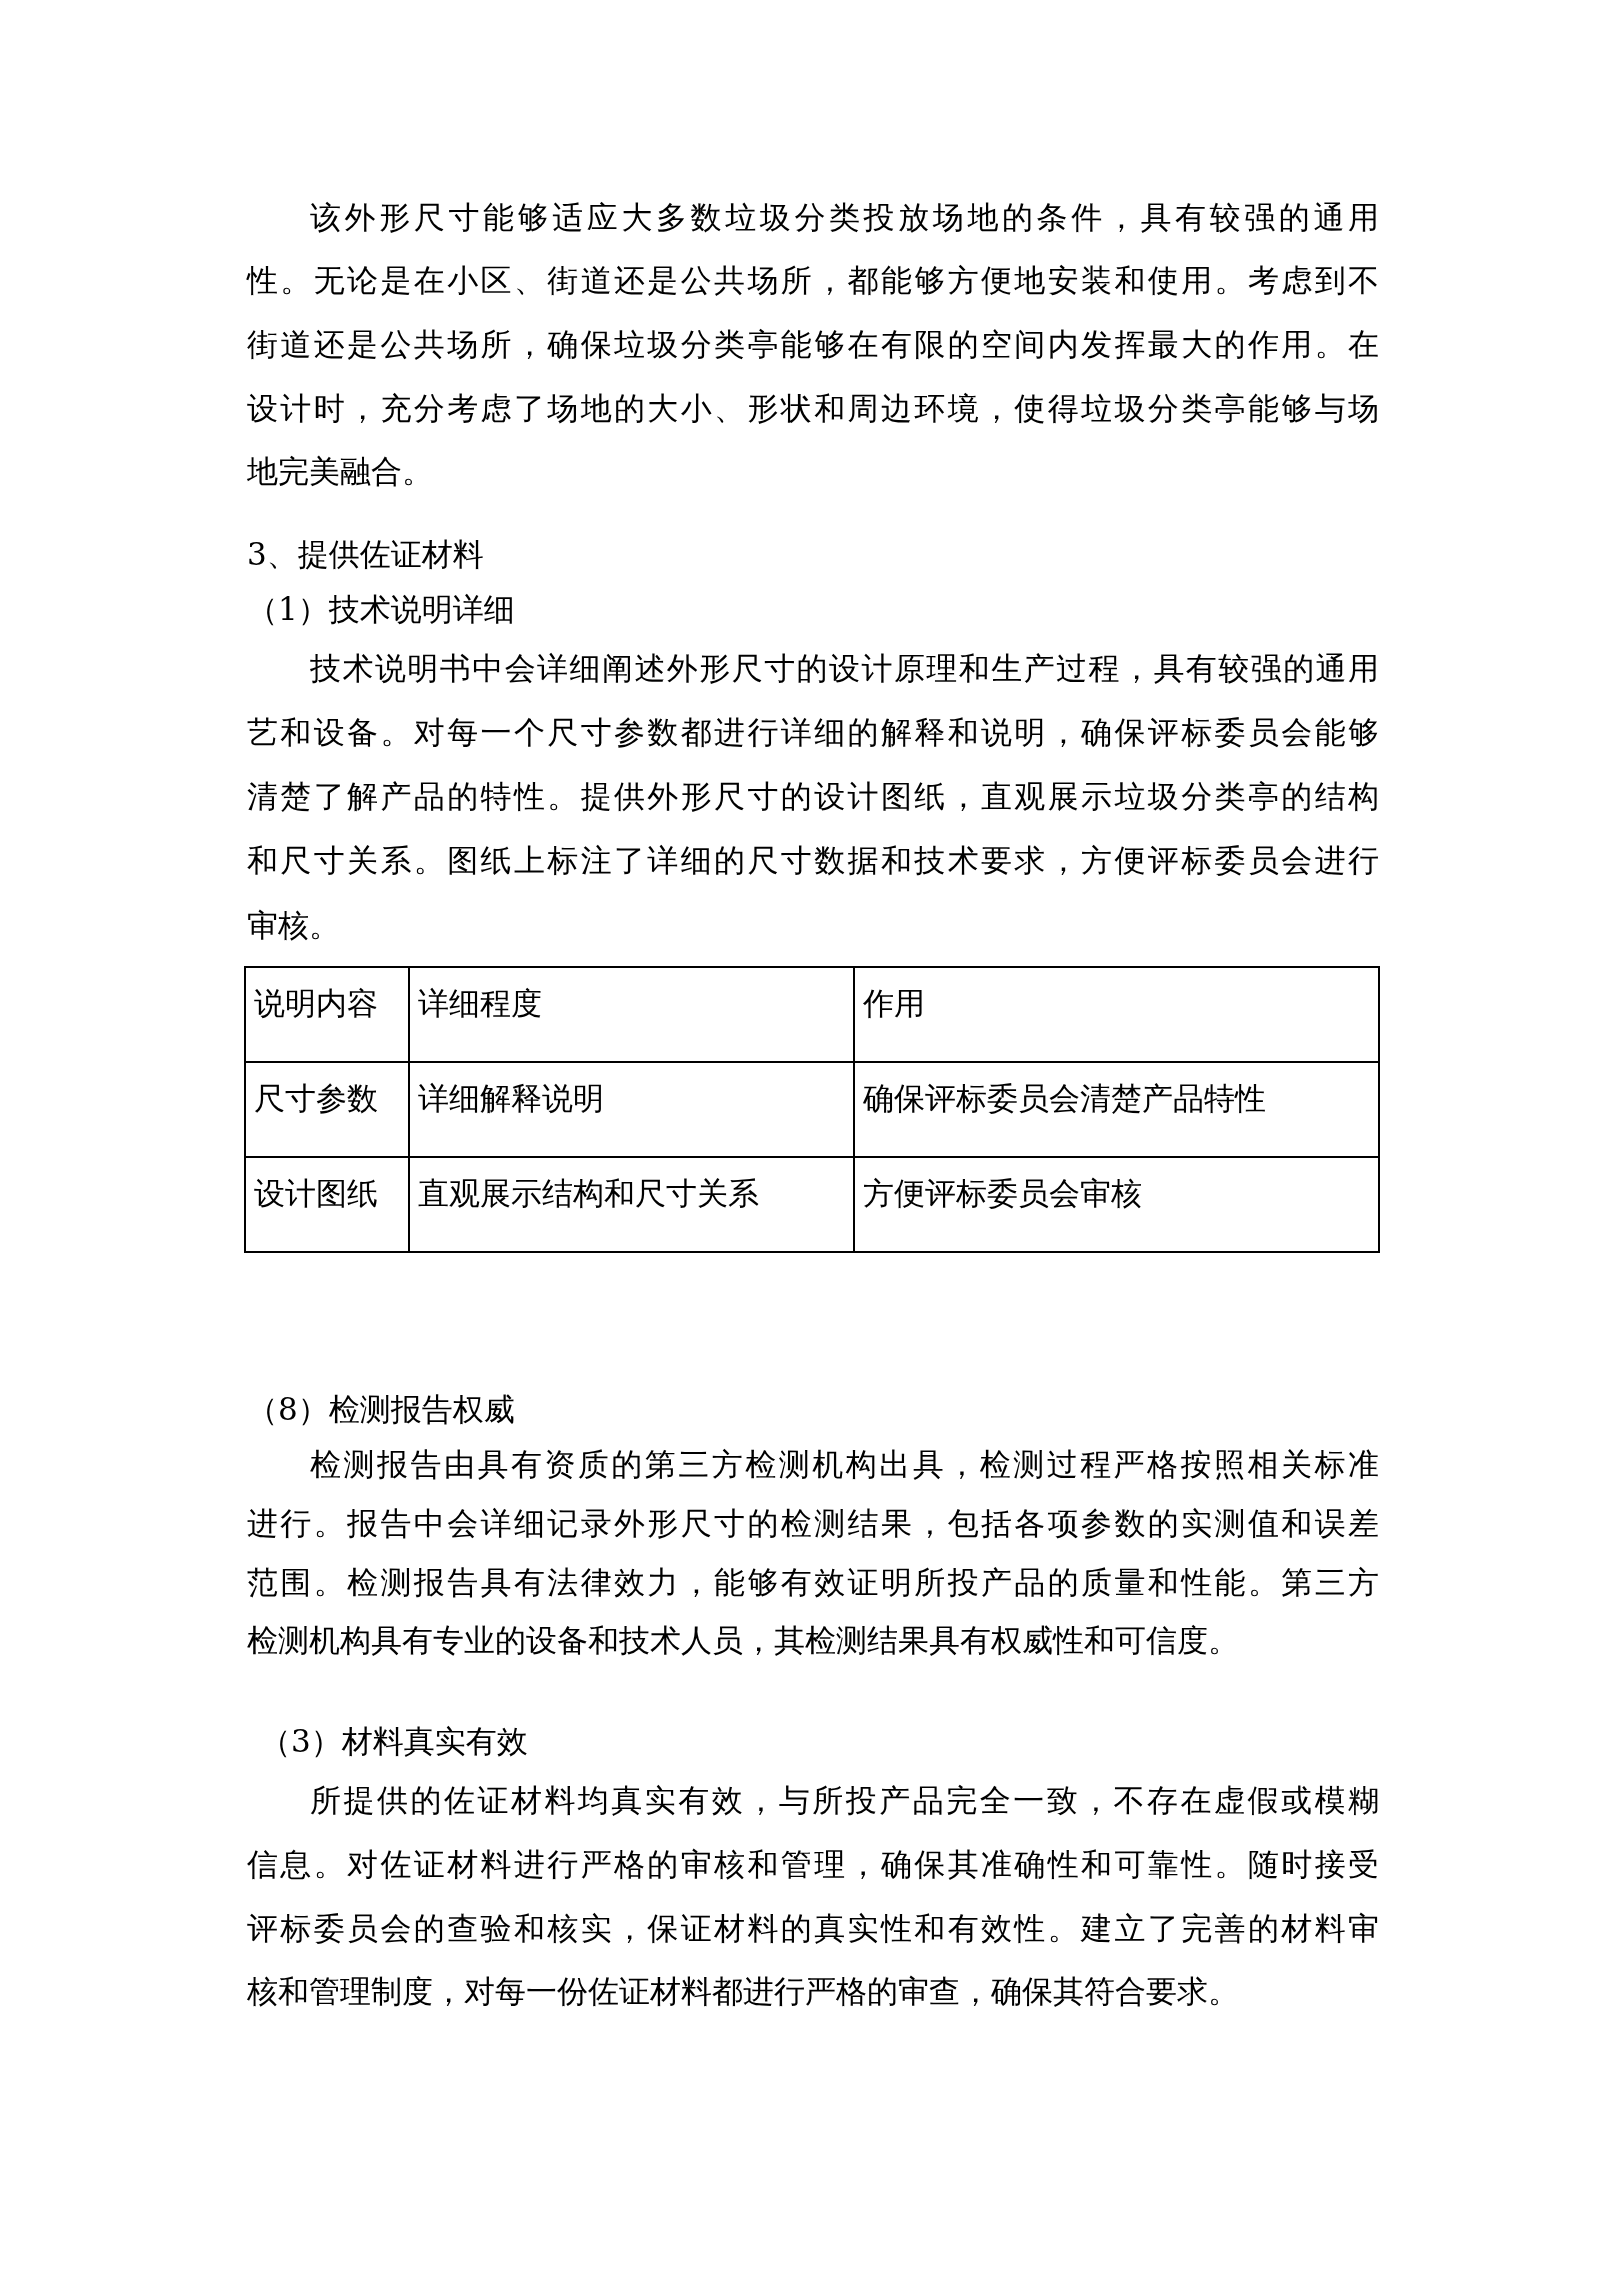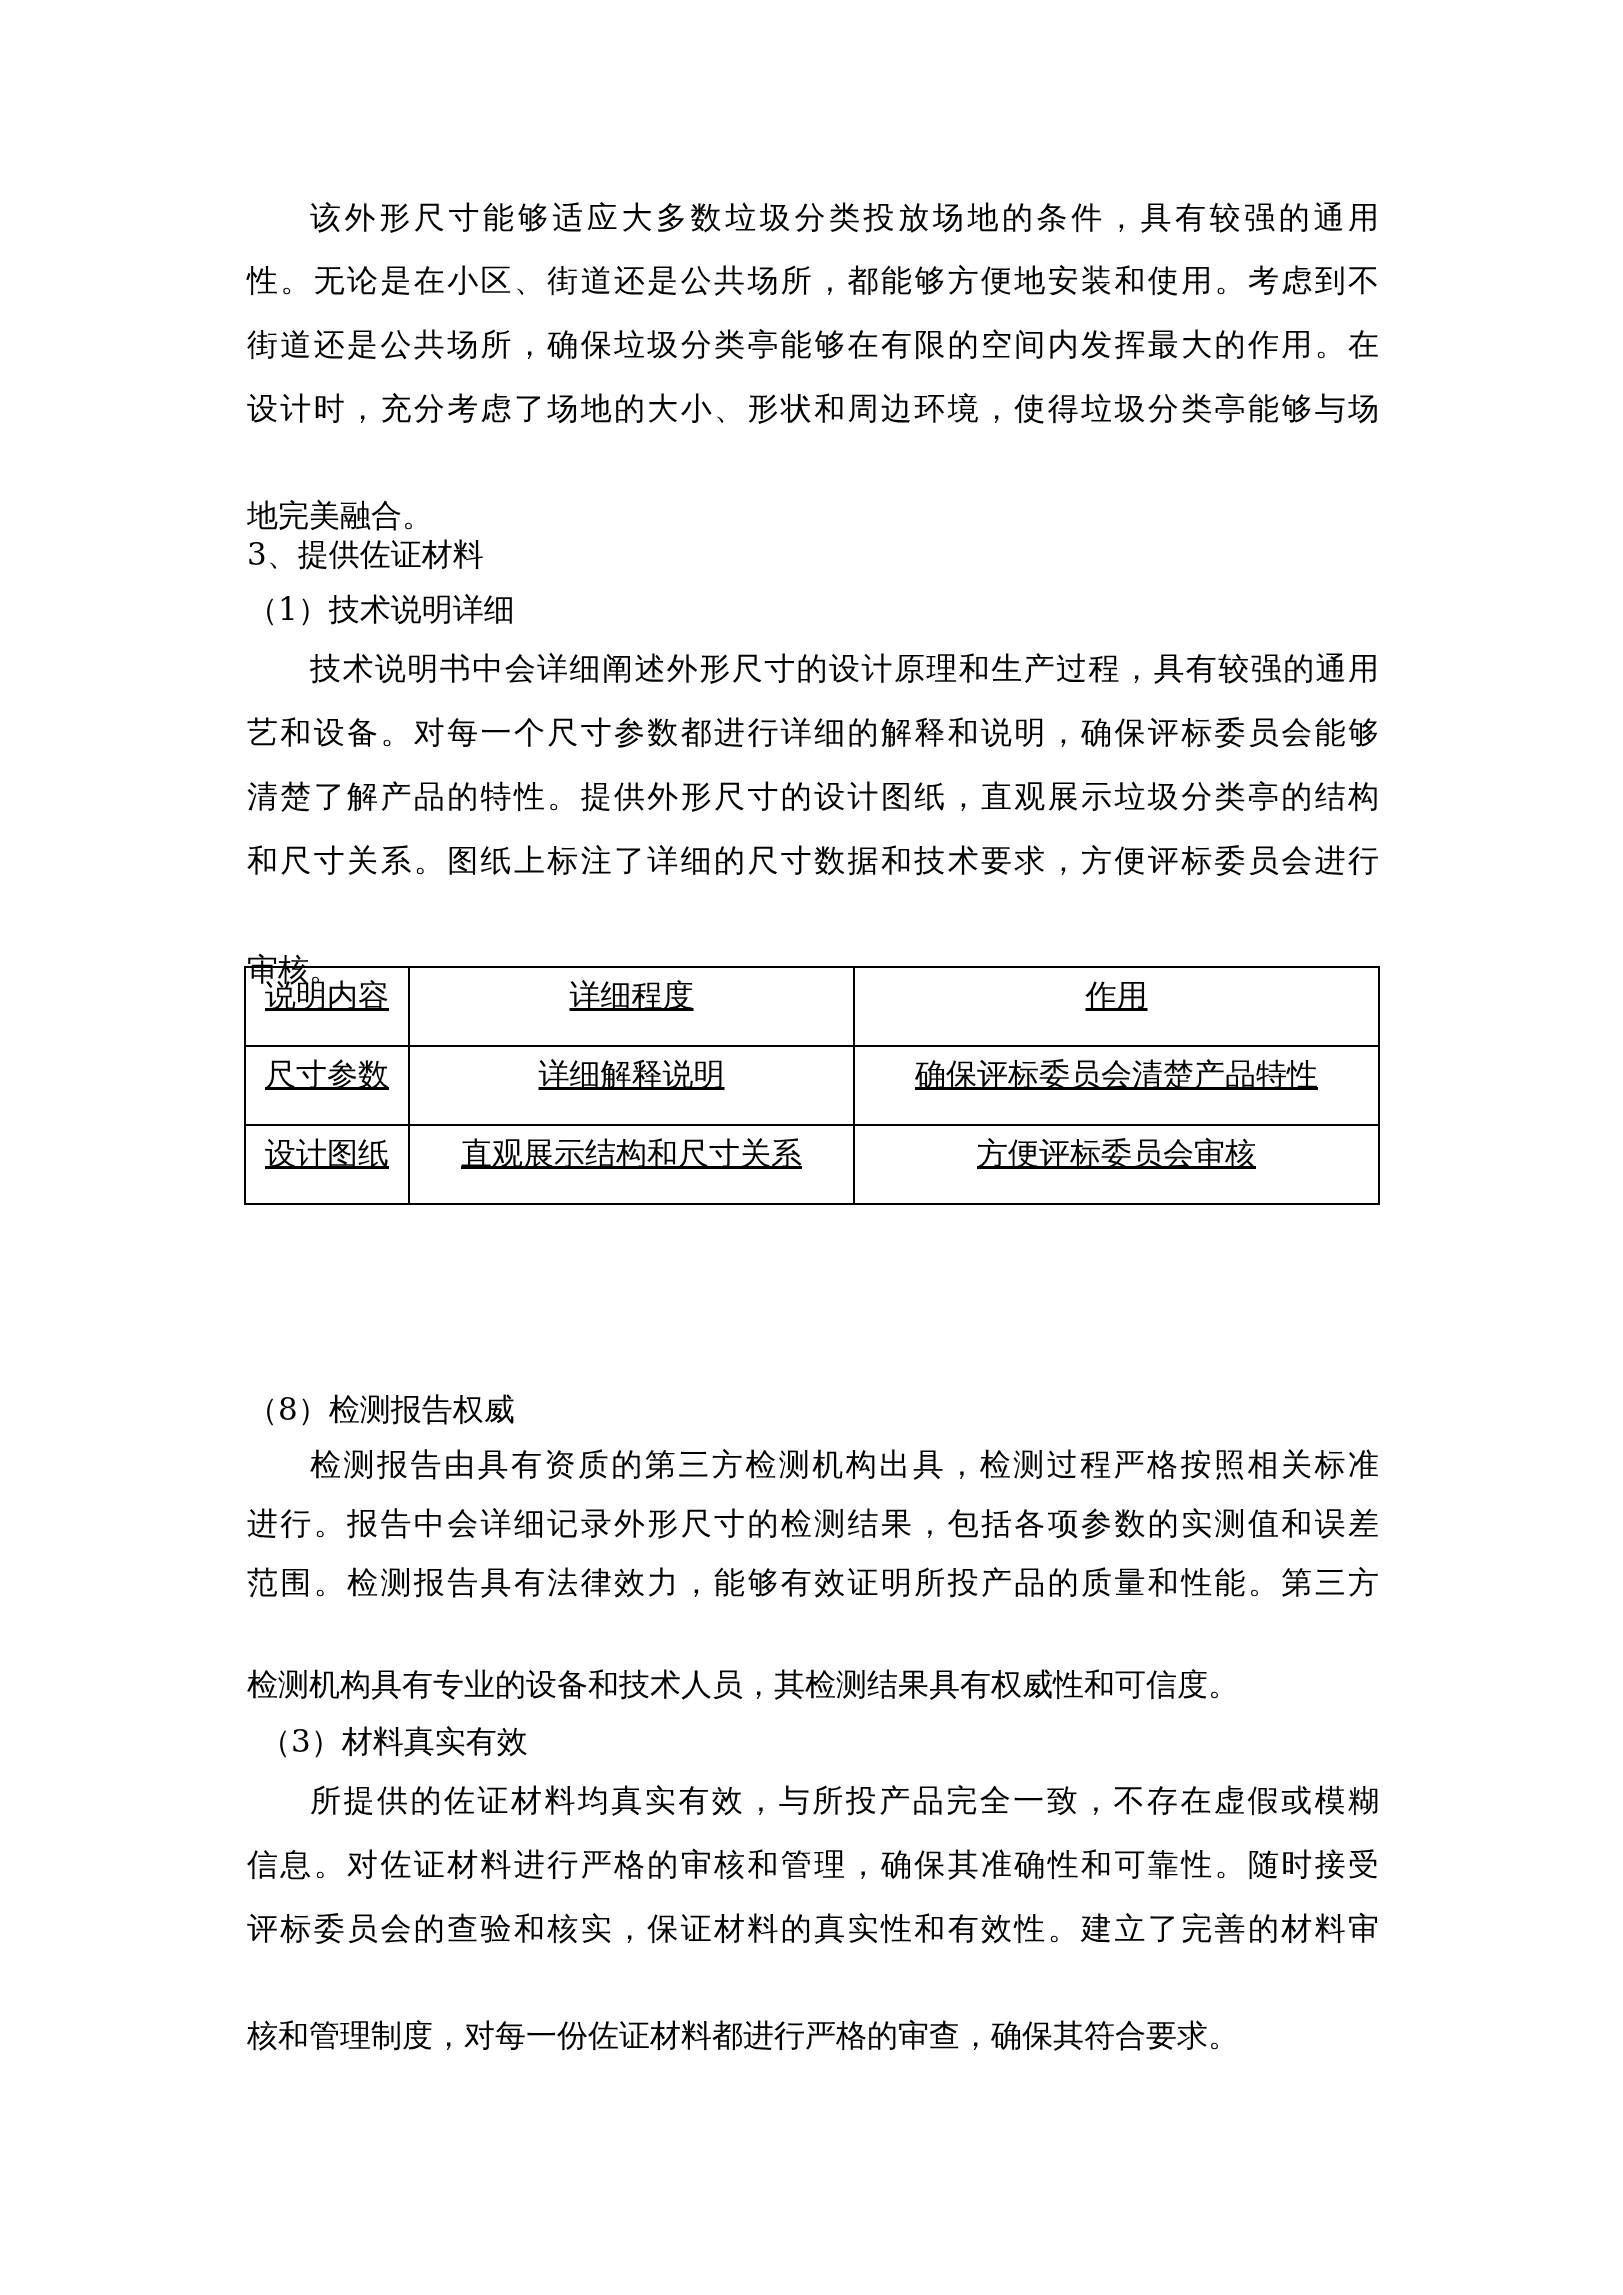--- a/index.html
+++ b/index.html
@@ -2,26 +2,26 @@
 <html style="font-size:10.5px"><head>
   <meta charset="utf-8">
   <style>
     html, body { margin: 0; padding: 0; background: #ffffff; }
     body { width: 1623px; height: 2295px; position: relative; overflow: hidden;
       font-family: "DejaVu Serif", "Liberation Serif", serif; color: #000; }
     .line { position: absolute; left: 247px; width: 1132px; height: 39px;
       font-size: 31px; line-height: 39px; white-space: nowrap;
       text-align: justify; text-align-last: justify; }
     .line.indent { left: 310px; width: 1069px; }
-    .line.last { text-align-last: left; margin-top: 44px; }
+    .line.last { text-align-last: left; }
     .heading { position: absolute; font-size: 31px; line-height: 39px; white-space: nowrap; }
     table.spec { position: absolute; left: 244px; top: 966px; width: 1135px;
       border-collapse: collapse; table-layout: fixed; font-size: 31px; }
-    table.spec td { border: 2px solid #000; height: 77px; padding: 0; vertical-align: top;
-      text-align: center; line-height: 39px; text-decoration: underline; }
+    table.spec td { border: 2px solid #000; height: 77px; padding: 8px; vertical-align: top;
+      text-align: left; line-height: 39px; }
     table.spec td .cell { display: block; padding-top: 7.9px; white-space: nowrap; }
     col.c1 { width: 164px; } col.c2 { width: 445px; } col.c3 { width: 525px; }
   </style>
 </head>
 <body>
 
 <div>
   <div class="line indent" style="top:198px">该外形尺寸能够适应大多数垃圾分类投放场地的条件，具有较强的通用</div>
   <div class="line" style="top:261px">性。无论是在小区、街道还是公共场所，都能够方便地安装和使用。考虑到不</div>
   <div class="line" style="top:325px">街道还是公共场所，确保垃圾分类亭能够在有限的空间内发挥最大的作用。在</div>

